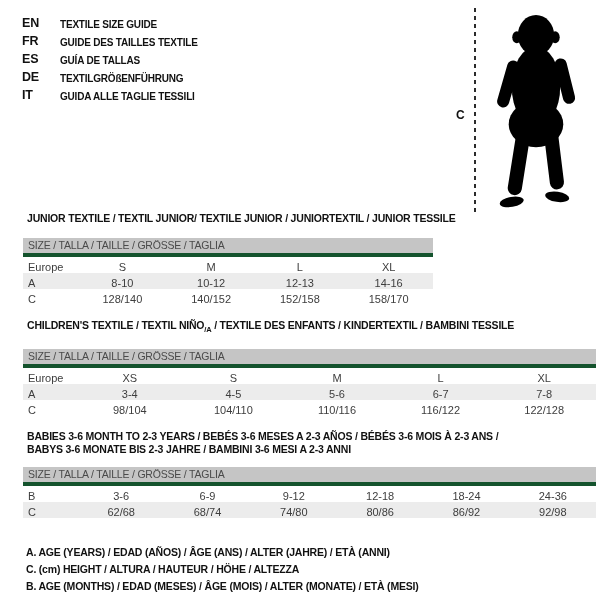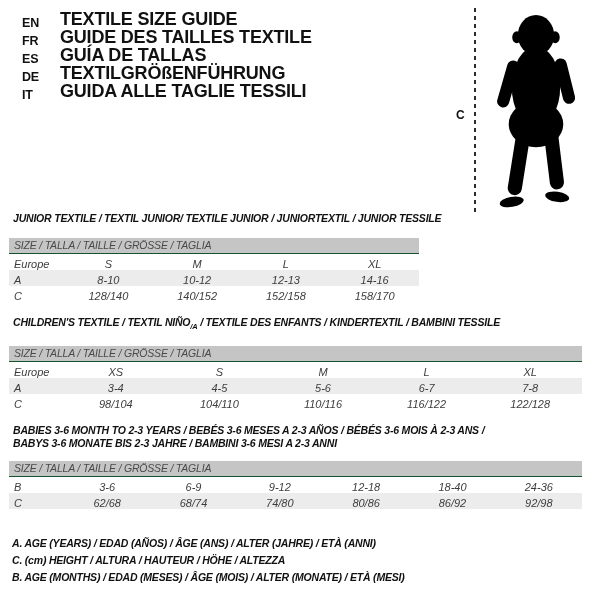--- a/index.html
+++ b/index.html
@@ -4,41 +4,41 @@
 <style>
   html,body{margin:0;padding:0;}
   body{
     width:600px;height:600px;position:relative;background:#ffffff;
     font-family:"Liberation Sans",sans-serif;color:#111;overflow:hidden;
   }
   
   .lang-block{position:absolute;top:12px;left:22px;}
   .lang-row{display:flex;height:18px;align-items:flex-end;}
   .lang-code{width:38px;font-weight:bold;font-size:12.5px;letter-spacing:-0.2px;}
-  .lang-title{font-weight:bold;font-size:18px;letter-spacing:-0.2px;white-space:nowrap;}
+  .lang-title{font-weight:bold;font-size:10px;letter-spacing:-0.2px;white-space:nowrap;}
 
   
   .figure{position:absolute;top:8px;left:452px;width:146px;height:206px;}
   .c-label{position:absolute;left:4px;top:100px;font-weight:bold;font-size:12px;}
   .dotted{position:absolute;left:22px;top:0;bottom:0;width:2px;
     background:repeating-linear-gradient(to bottom,#2b2b2b 0 4px,transparent 4px 8px);}
   .figure svg{position:absolute;left:30px;top:2px;}
 
   
-  .content{position:absolute;top:212px;left:9px;width:573px;font-style:italic;}
+  .content{position:absolute;top:212px;left:23px;width:573px;}
   .section-title{
     font-size:10.5px;font-weight:bold;color:#111;letter-spacing:-0.2px;
     margin:0 0 0 4px;line-height:13px;white-space:nowrap;
   }
   .section-title .sub{font-size:7.5px;vertical-align:sub;}
   .size-table{margin-top:13px;}
   .table-1{width:410px;}
   .table-2,.table-3{width:573px;}
   .bar{
-    background:#c5c5c5;border-bottom:1px solid #14532d;height:15px;line-height:15px;
+    background:#c5c5c5;border-bottom:4px solid #14532d;height:15px;line-height:15px;
     padding-left:5px;font-size:10.5px;color:#4a4a4a;letter-spacing:-0.2px;
   }
   .t-row{display:flex;height:16px;align-items:flex-end;font-size:11px;color:#3d3d3d;}
   .t-row:nth-child(even){background:#ececec;}
   .t-label{width:50px;padding-left:5px;flex:none;}
   .t-cell{flex:1;text-align:center;}
 
   .gap-2{margin-top:14px;}
   .gap-3{margin-top:12px;}
   .size-table + .section-title{margin-top:14px;}
@@ -167,21 +167,21 @@
     </h2>
     <div class="size-table table-3 table-3-wrap">
       <div class="bar">SIZE / TALLA / TAILLE / GRÖSSE / TAGLIA</div>
       <div>
           <div class="t-row">
             <span class="t-label">B</span>
             <span class="t-cell">3-6</span>
             <span class="t-cell">6-9</span>
             <span class="t-cell">9-12</span>
             <span class="t-cell">12-18</span>
-            <span class="t-cell">18-40</span>
+            <span class="t-cell">18-24</span>
             <span class="t-cell">24-36</span>
           </div>
           <div class="t-row">
             <span class="t-label">C</span>
             <span class="t-cell">62/68</span>
             <span class="t-cell">68/74</span>
             <span class="t-cell">74/80</span>
             <span class="t-cell">80/86</span>
             <span class="t-cell">86/92</span>
             <span class="t-cell">92/98</span>

